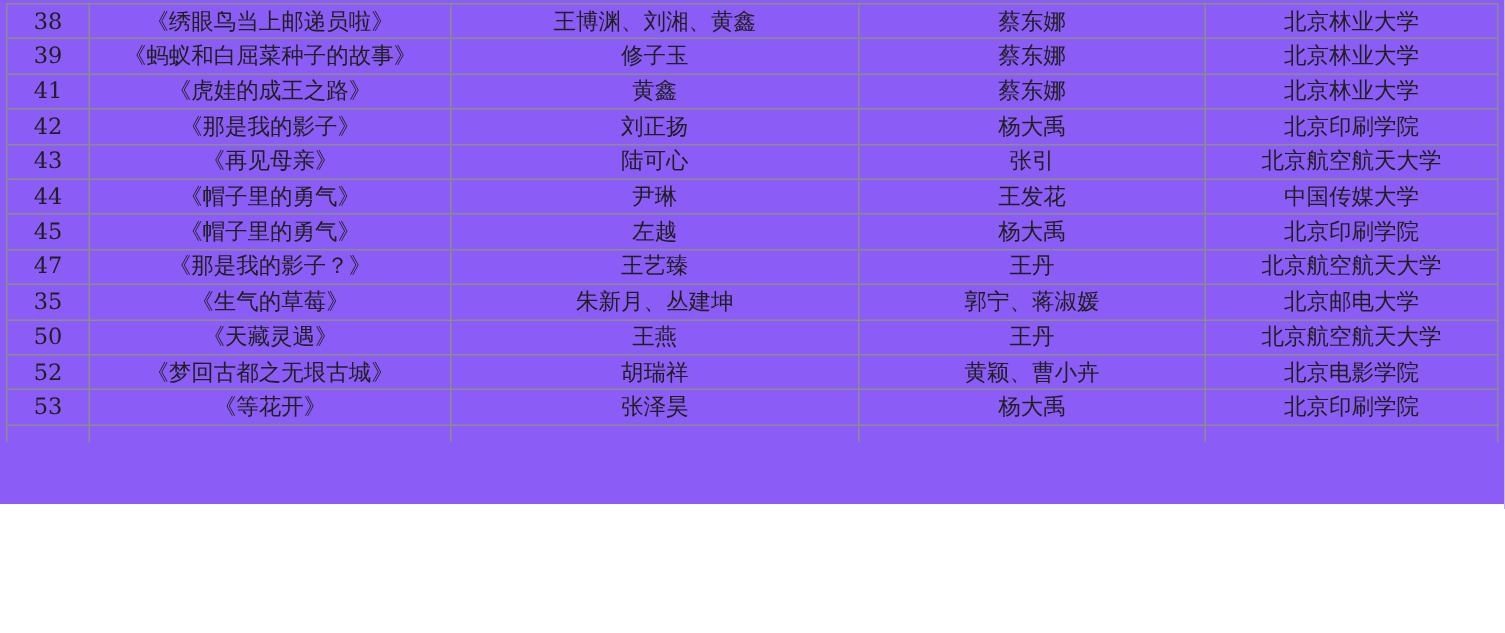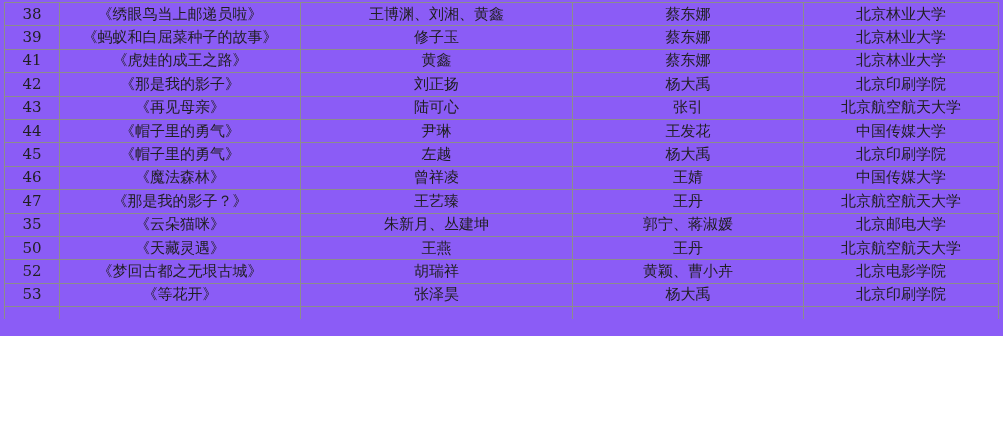--- a/index.html
+++ b/index.html
@@ -93,36 +93,29 @@
     <td>中国传媒大学</td>
   </tr>
         <tr>
     <td>45</td>
     <td>《帽子里的勇气》</td>
     <td>左越</td>
     <td>杨大禹</td>
     <td>北京印刷学院</td>
   </tr>
         <tr>
-    <td>46</td>
-    <td>《魔法森林》</td>
-    <td>曾祥凌</td>
-    <td>王婧</td>
-    <td>中国传媒大学</td>
-  </tr>
-        <tr>
     <td>47</td>
     <td>《那是我的影子？》</td>
     <td>王艺臻</td>
     <td>王丹</td>
     <td>北京航空航天大学</td>
   </tr>
         <tr>
     <td>35</td>
-    <td>《云朵猫咪》</td>
+    <td>《生气的草莓》</td>
     <td>朱新月、丛建坤</td>
     <td>郭宁、蒋淑媛</td>
     <td>北京邮电大学</td>
   </tr>
         <tr>
     <td>50</td>
     <td>《天藏灵遇》</td>
     <td>王燕</td>
     <td>王丹</td>
     <td>北京航空航天大学</td>

